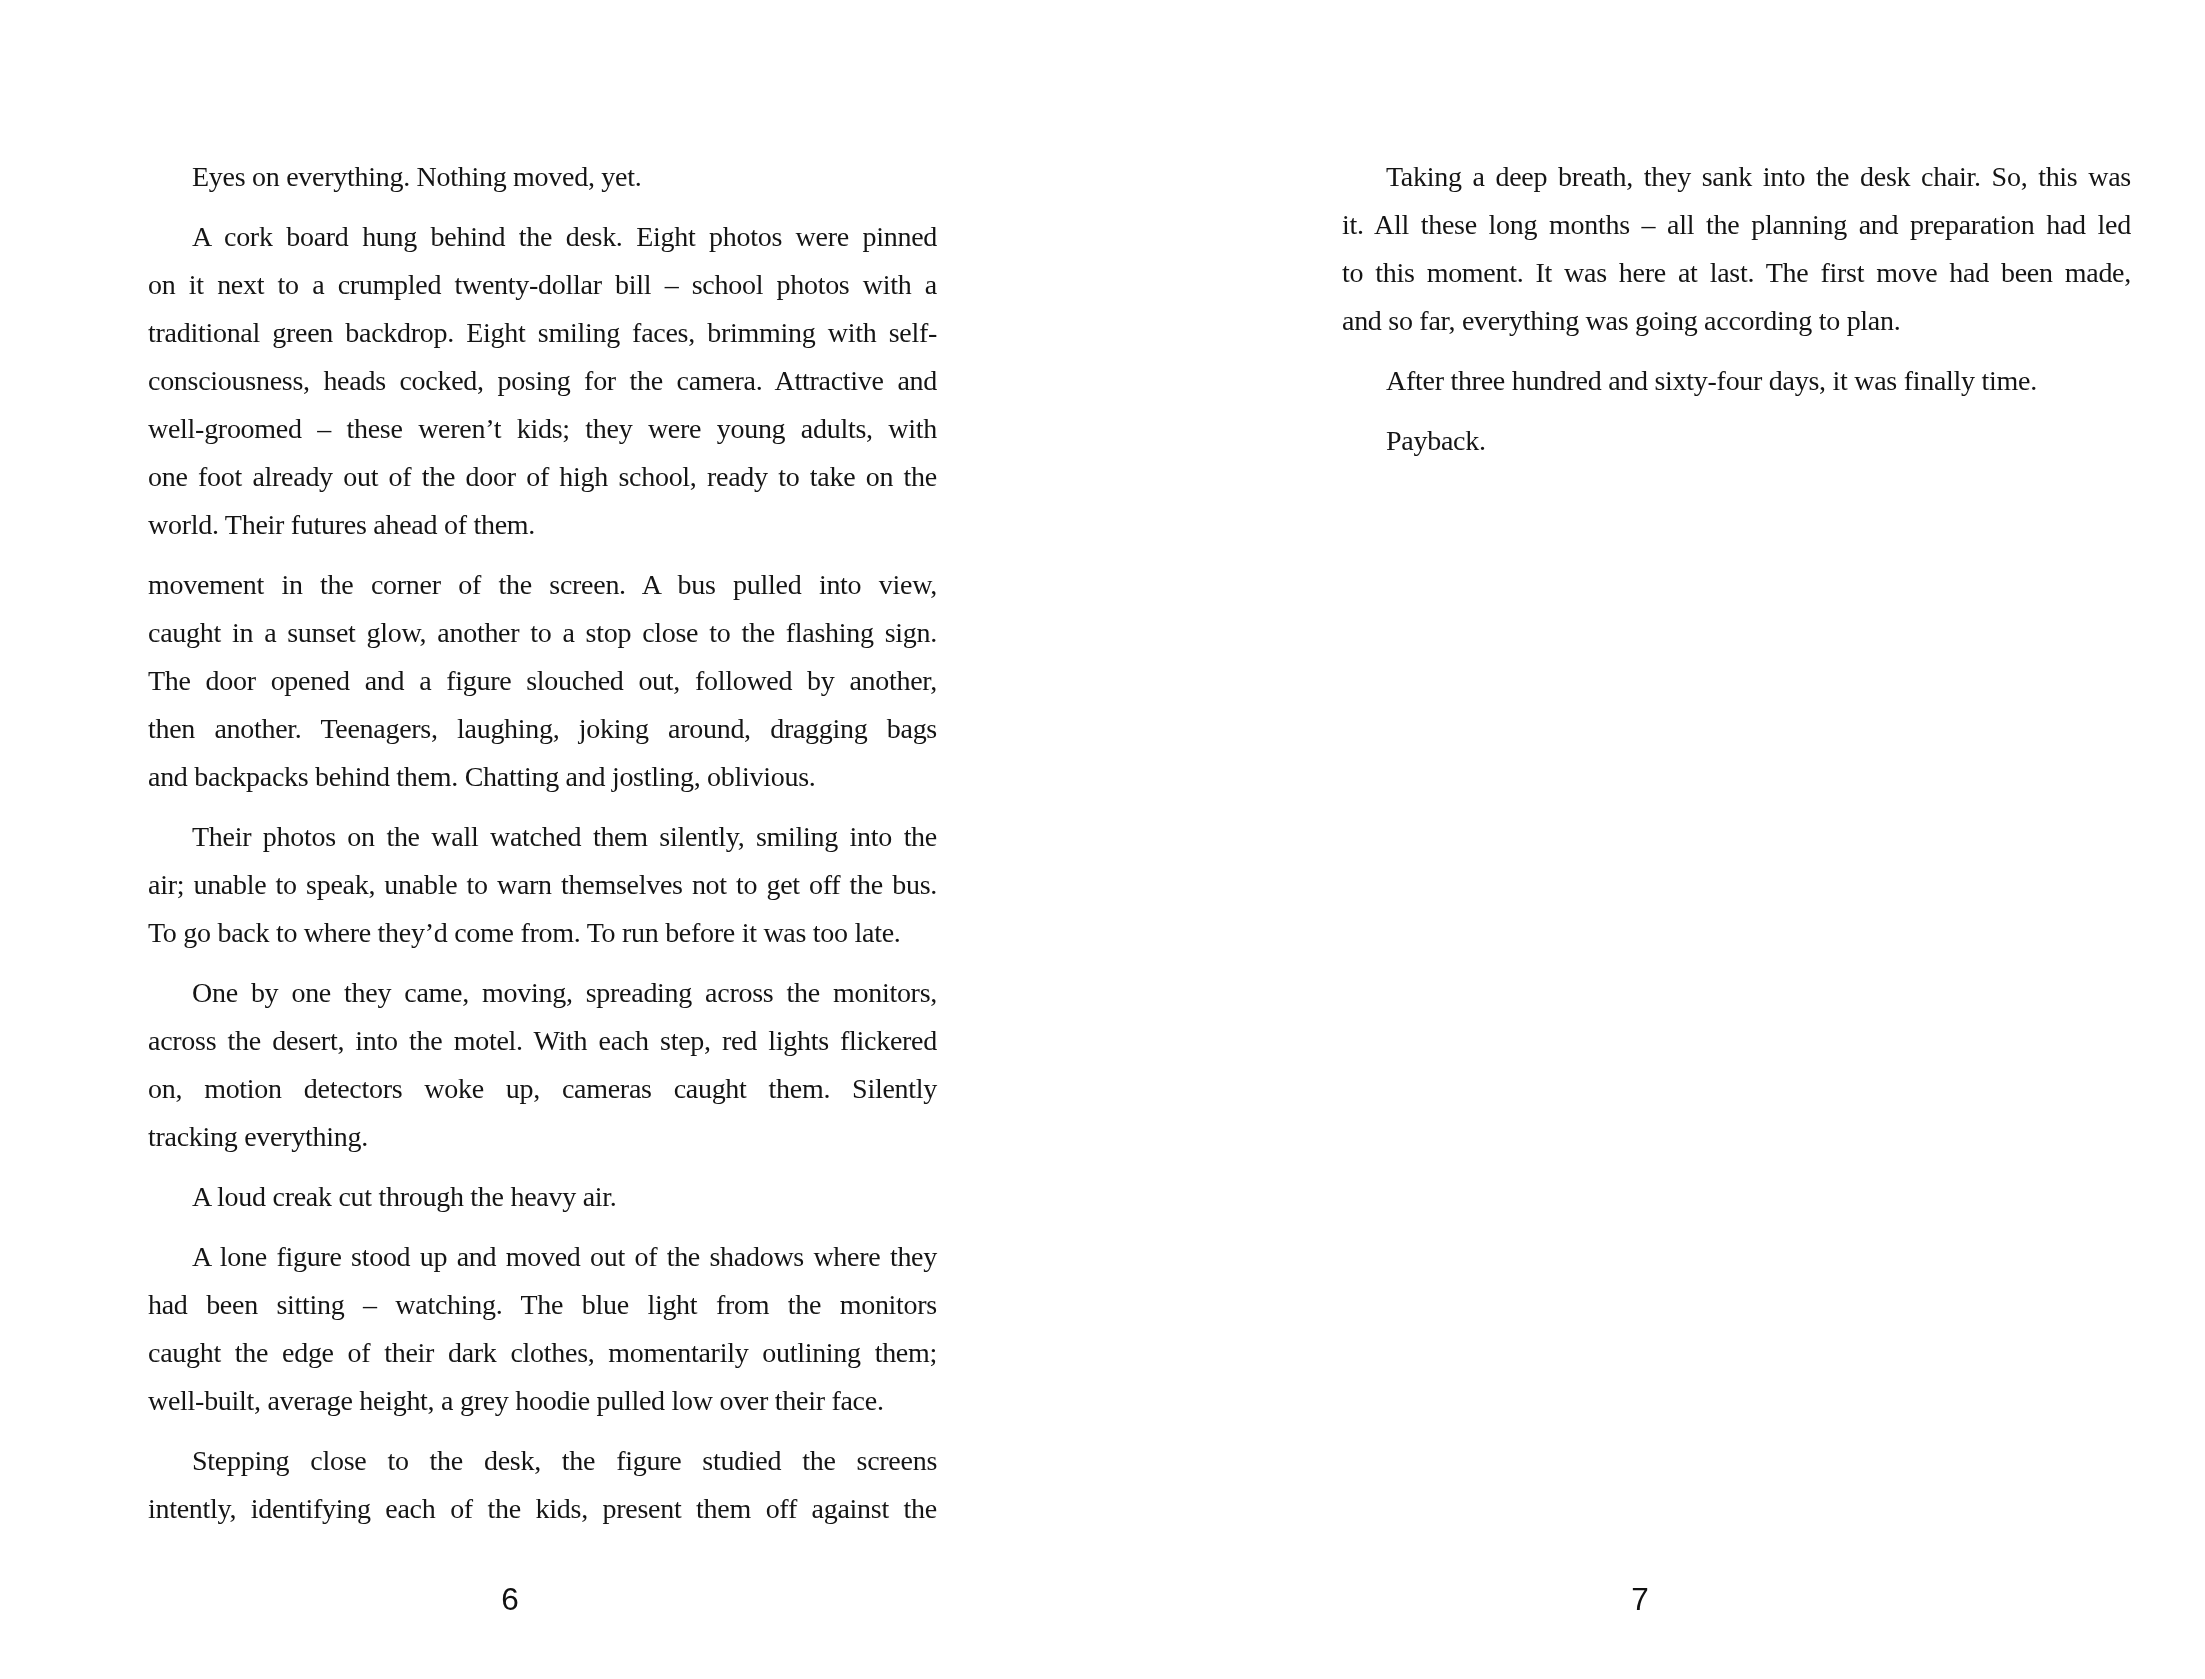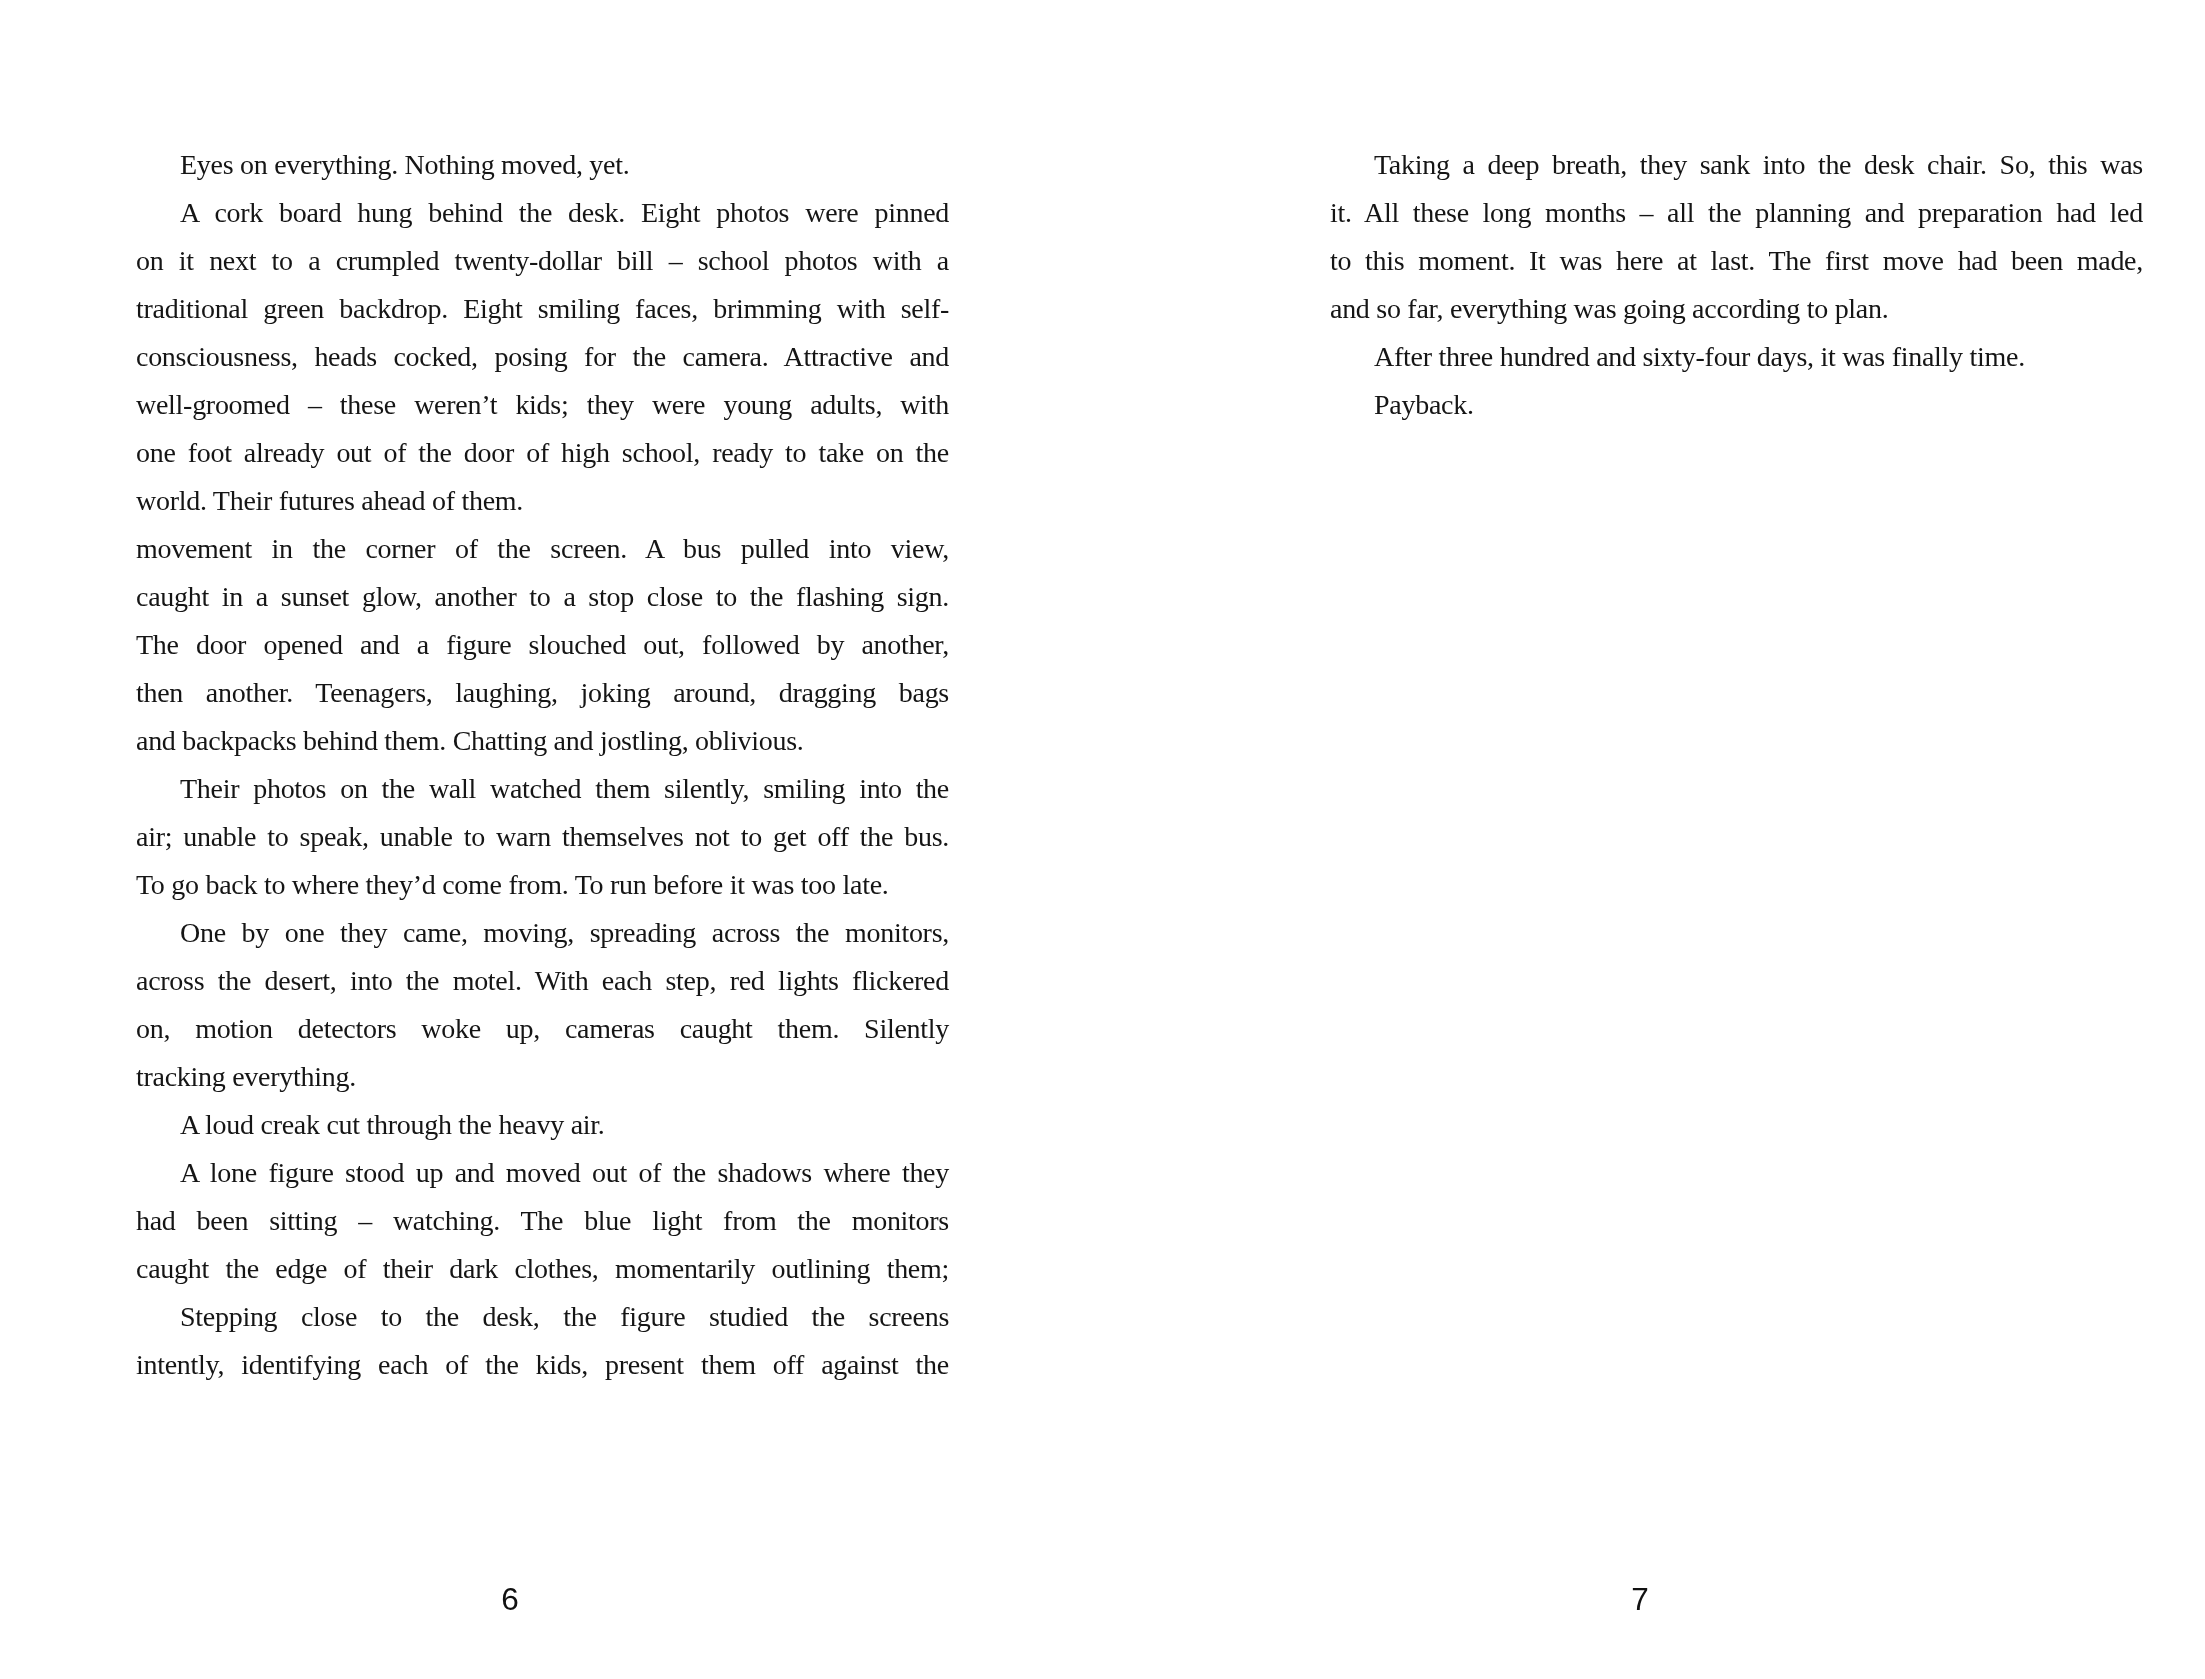--- a/index.html
+++ b/index.html
@@ -17,21 +17,21 @@
     color: #151515;
   }
   .text-col {
     position: absolute;
     top: 141px;
     width: 813px;
   }
   .col-left  { left: 136px; }
   .col-right { left: 1330px; }
   .para {
-    margin: 0;
+    margin: 12px;
     padding: 0;
   }
   .line {
     display: block;
     font-size: 28px;
     line-height: 48px;
     text-align: justify;
     text-align-last: justify;
     letter-spacing: -0.01em;
     white-space: normal;
@@ -86,20 +86,21 @@
       <span class="line">on, motion detectors woke up, cameras caught them. Silently</span>
       <span class="line last">tracking everything.</span>
     </div>
     <div class="para">
       <span class="line indent last">A loud creak cut through the heavy air.</span>
     </div>
     <div class="para">
       <span class="line indent">A lone figure stood up and moved out of the shadows where they</span>
       <span class="line">had been sitting – watching. The blue light from the monitors</span>
       <span class="line">caught the edge of their dark clothes, momentarily outlining them;</span>
+      <span class="line last">well-built, average height, a grey hoodie pulled low over their face.</span>
     </div>
     <div class="para">
       <span class="line indent">Stepping close to the desk, the figure studied the screens</span>
       <span class="line">intently, identifying each of the kids, present them off against the</span>
     </div>
   </div>
 
   <div class="text-col col-right">
     <div class="para">
       <span class="line indent">Taking a deep breath, they sank into the desk chair. So, this was</span>

